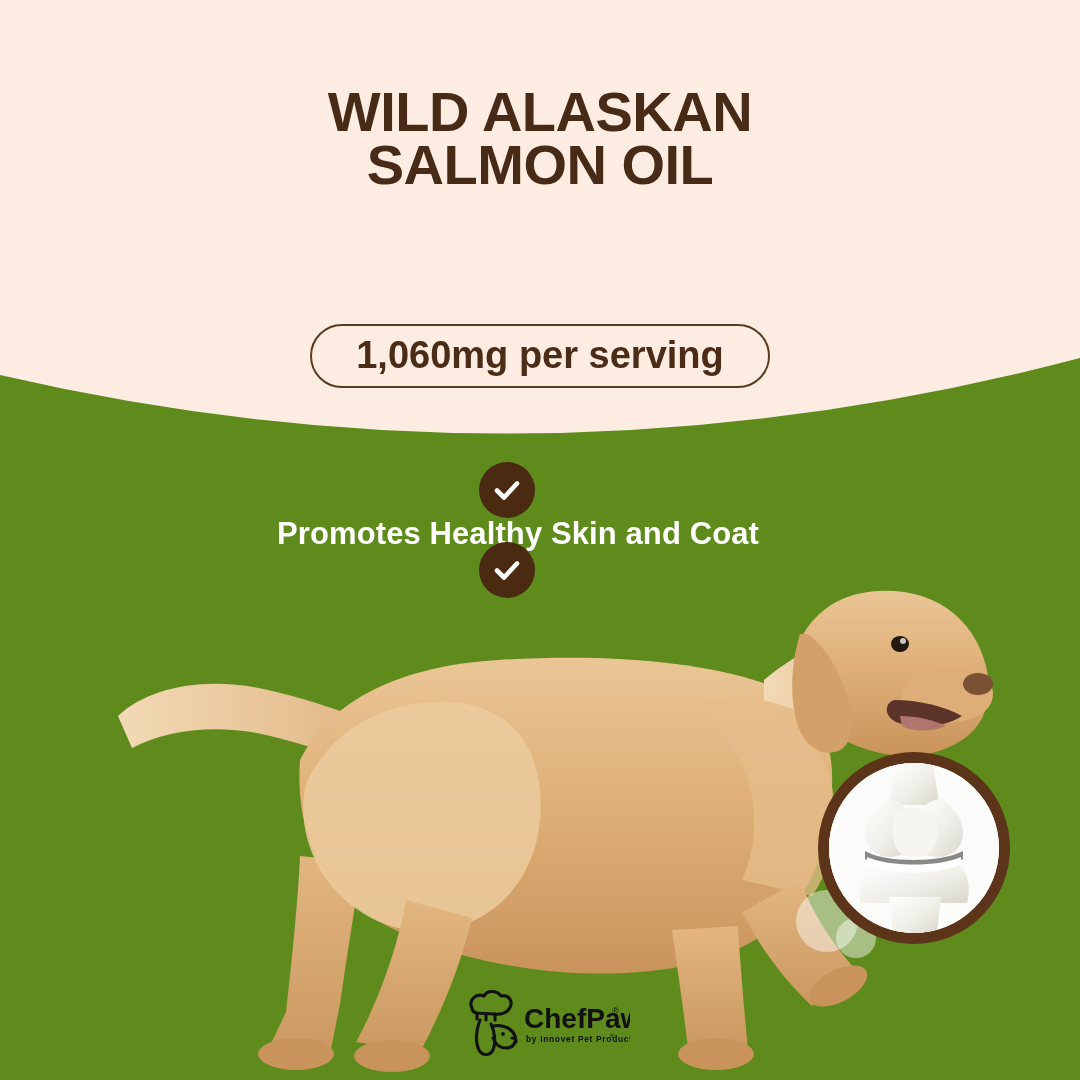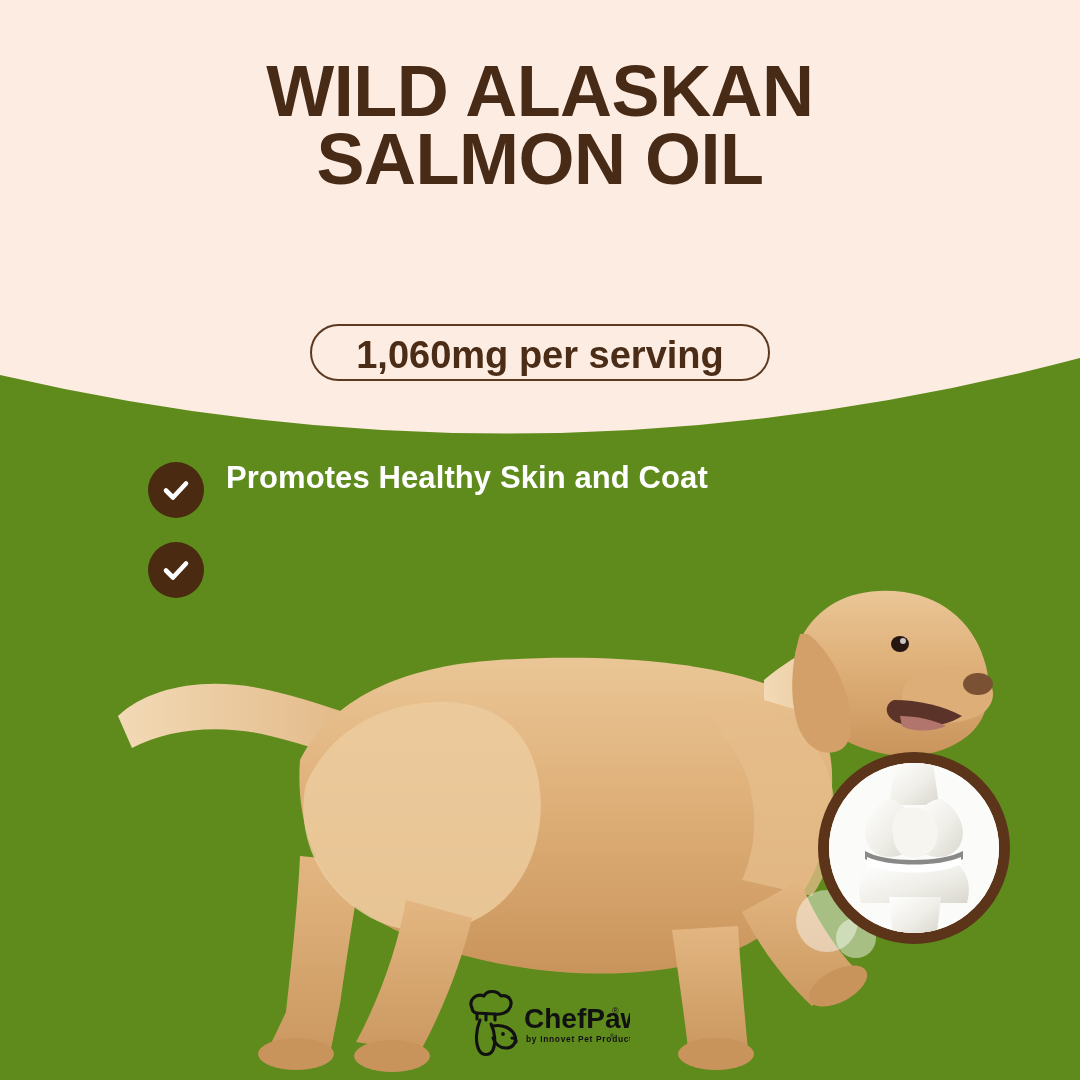--- a/index.html
+++ b/index.html
@@ -33,23 +33,23 @@
   
   .header {
     position: absolute;
     left: 0; top: 0;
     width: 1080px;
     text-align: center;
     z-index: 6;
   }
   .title {
     margin: 0;
-    padding-top: 58px;
+    padding-top: 86px;
     color: #482b16;
-    font-size: 72px;
+    font-size: 56px;
     font-weight: 700;
     line-height: 0.94;
     letter-spacing: -0.5px;
     text-transform: uppercase;
     font-stretch: condensed;
   }
   .title span { display: block; }
   .subtitle {
     margin: 0;
     padding-top: 18px;
@@ -65,42 +65,43 @@
     position: absolute;
     left: 0; top: 324px;
     width: 1080px;
     text-align: center;
     z-index: 7;
   }
   .pill {
     display: inline-block;
     border: 2px solid #5c3a22;
     border-radius: 40px;
-    padding: 10px 44px 5px 44px;
+    padding: 10px 44px 12px 44px;
     color: #4a2c17;
     font-size: 38px;
     font-weight: 700;
     line-height: 1.0;
     letter-spacing: 0px;
     background: transparent;
   }
 
   
   .benefits {
     position: absolute;
     left: 148px;
     top: 462px;
     z-index: 6;
     width: 740px;
   }
   .benefit-row {
     display: flex;
-    align-items: flex-start;
+    align-items: center;
     height: 56px;
     margin-bottom: 24px;
+    flex-direction: column;
   }
   .check-circle {
     flex: 0 0 auto;
     width: 56px; height: 56px;
     border-radius: 50%;
     background: #4a2a10;
     display: flex;
     align-items: center;
     justify-content: center;
     margin-right: 22px;

